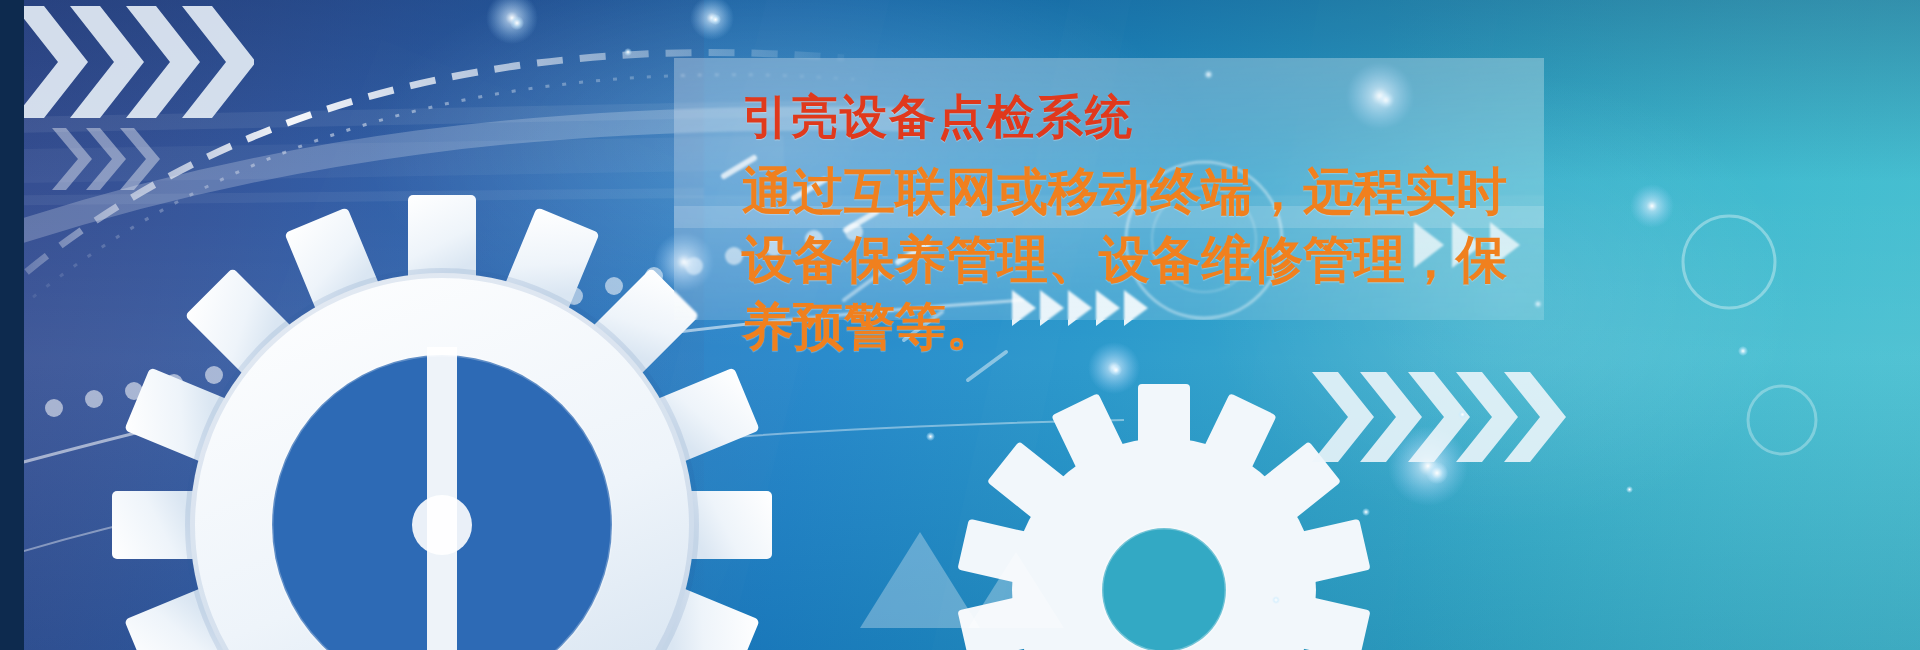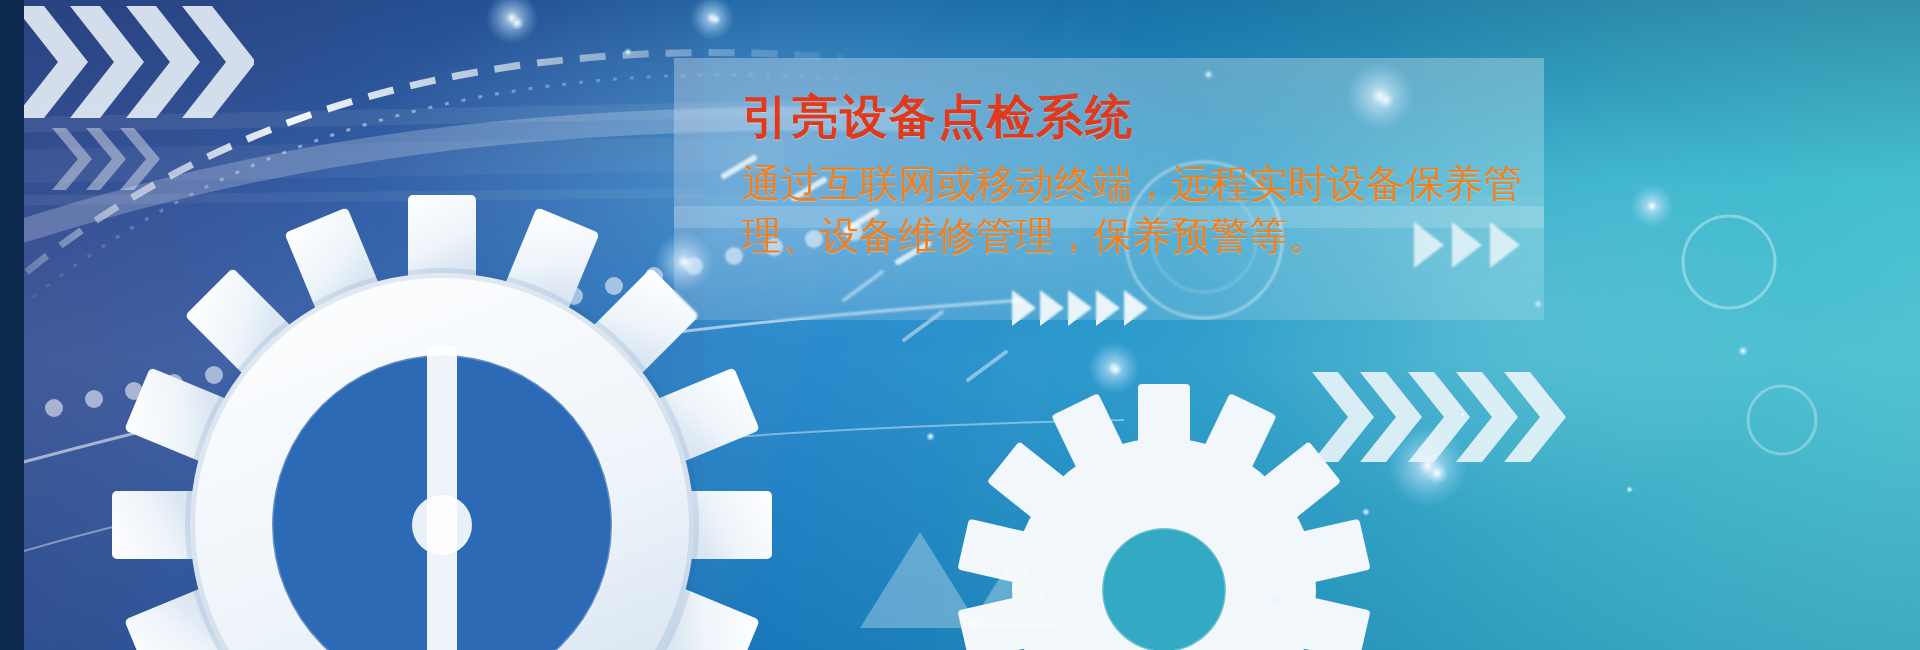--- a/index.html
+++ b/index.html
@@ -89,22 +89,22 @@
     font-size:47px;
     font-weight:bold;
     color:#e0391c;
     letter-spacing:2px;
     line-height:1.05;
     white-space:nowrap;
     text-shadow:0 1px 1px rgba(255,255,255,.35);
   }
   .subtitle{
     margin-top:17px;
-    font-size:39px;
-    font-weight:normal;
+    font-size:51px;
+    font-weight:bold;
     color:#f0801e;
     letter-spacing:0px;
     line-height:1.32;
     width:790px;
     text-shadow:0 1px 1px rgba(255,255,255,.30);
   }
 </style>
 </head>
 <body>
 

